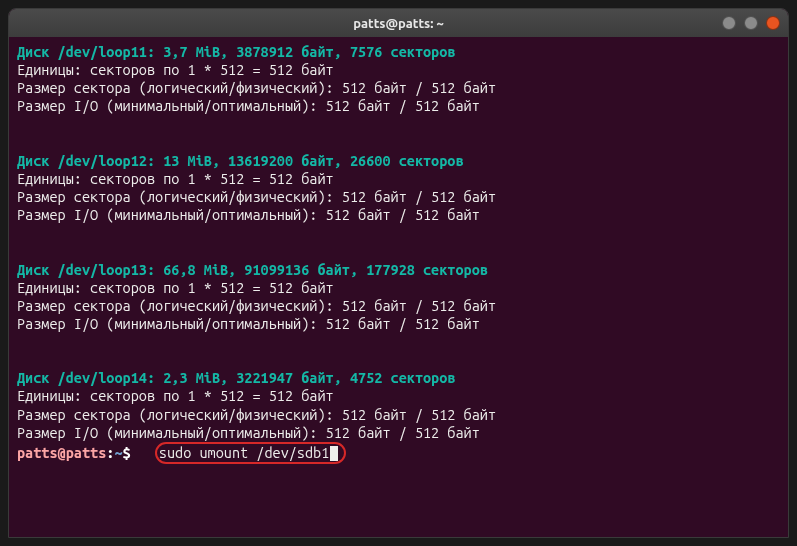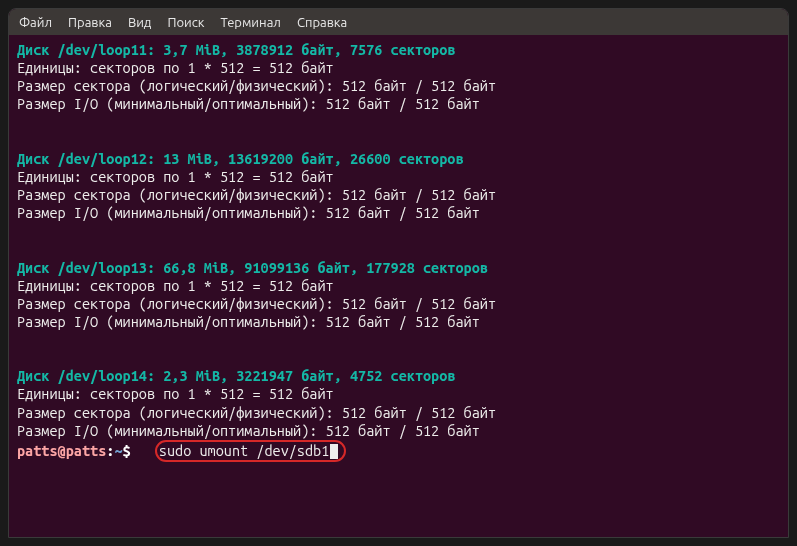--- a/index.html
+++ b/index.html
@@ -91,29 +91,29 @@
       height: 15px;
       background: #eeeeec;
       vertical-align: text-bottom;
       margin-left: 1px;
     }
   </style>
 </head>
 <body>
 
 <div class="window">
+  <div class="titlebar">
+    <span>patts@patts: ~</span>
+    <div class="window-controls">
+      <div class="ctrl-btn ctrl-min"></div>
+      <div class="ctrl-btn ctrl-max"></div>
+      <div class="ctrl-btn ctrl-close"></div>
+    </div>
+  </div>
 
-  <div class="menubar">
-    <span class="menu-item">Файл</span>
-    <span class="menu-item">Правка</span>
-    <span class="menu-item">Вид</span>
-    <span class="menu-item">Поиск</span>
-    <span class="menu-item">Терминал</span>
-    <span class="menu-item">Справка</span>
-  </div>
 
   <div class="terminal-body"><span class="bold">Диск /dev/loop11: 3,7 MiB, 3878912 байт, 7576 секторов</span>
 <span>Единицы: секторов по 1 * 512 = 512 байт</span>
 <span>Размер сектора (логический/физический): 512 байт / 512 байт</span>
 <span>Размер I/O (минимальный/оптимальный): 512 байт / 512 байт</span>
 
 
 <span class="bold">Диск /dev/loop12: 13 MiB, 13619200 байт, 26600 секторов</span>
 <span>Единицы: секторов по 1 * 512 = 512 байт</span>
 <span>Размер сектора (логический/физический): 512 байт / 512 байт</span>

